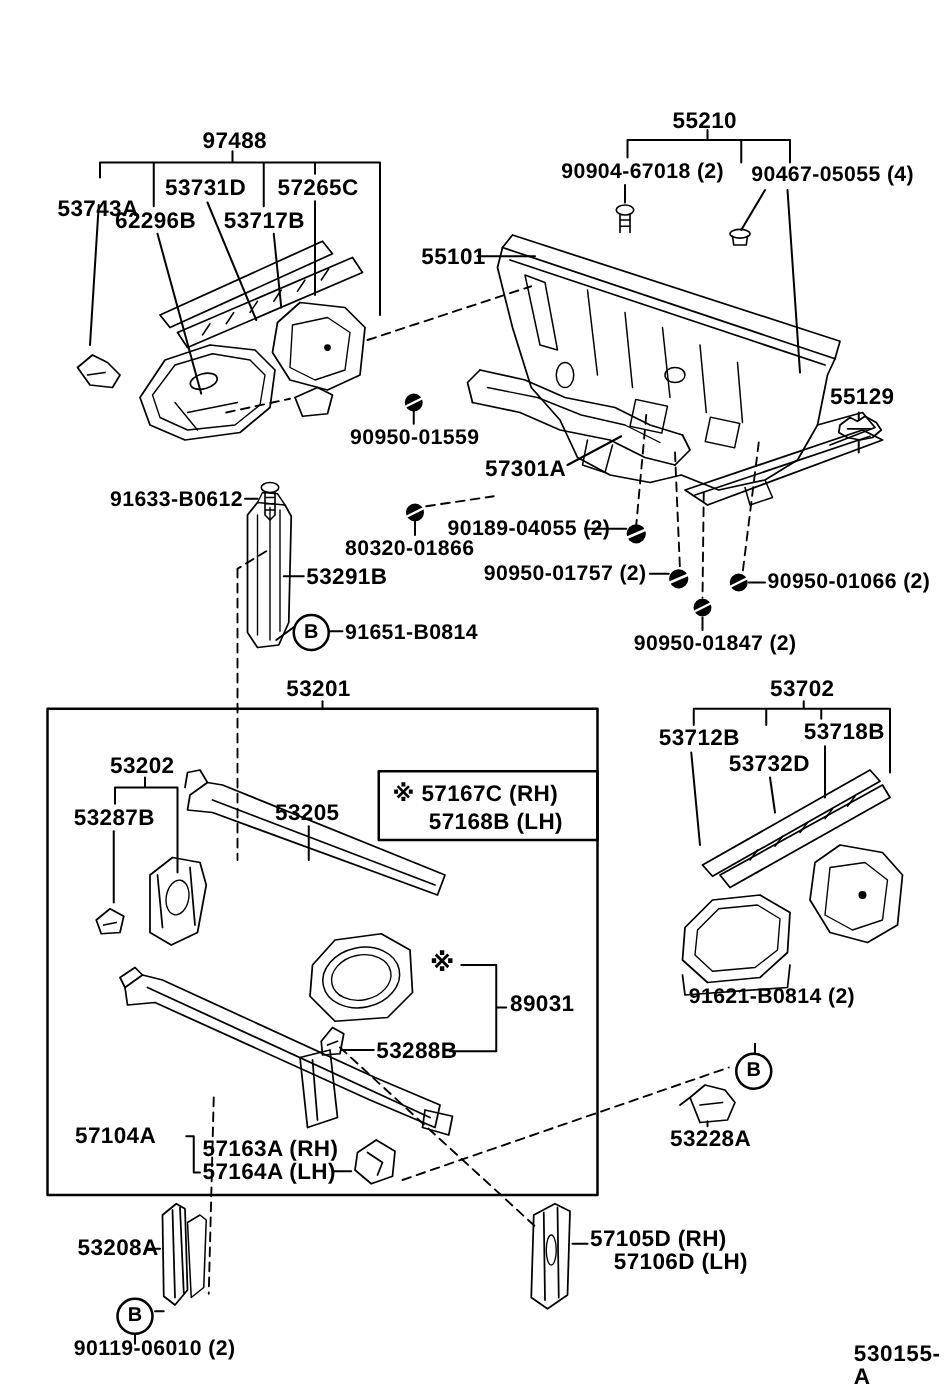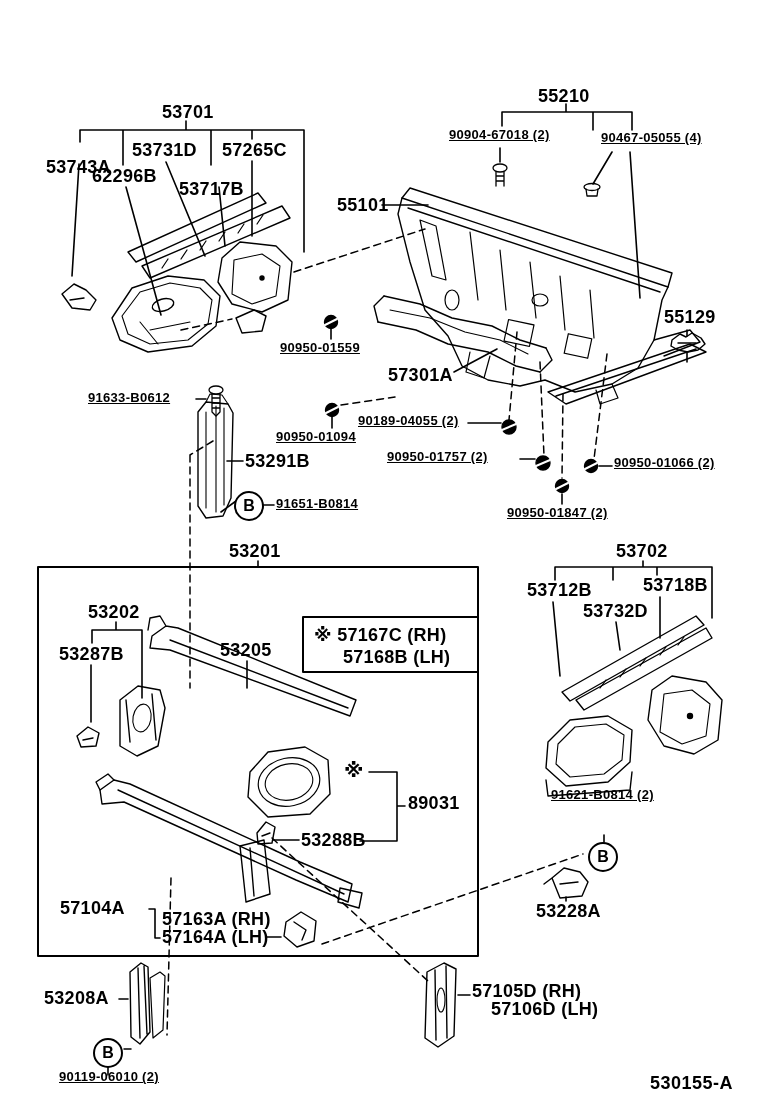--- a/index.html
+++ b/index.html
@@ -1,25 +1,25 @@
 <!DOCTYPE html>
 <html><head>
 <meta charset="utf-8">
 <style>
   html,body{margin:0;padding:0;background:#fff;}
   #page{position:relative;width:760px;height:1112px;background:#fff;overflow:hidden;
         font-family:"Liberation Sans",sans-serif;color:#000;}
   #art{position:absolute;left:0;top:0;width:760px;height:1112px;}
   .lbl{position:absolute;font:bold 18px/1.05 "Liberation Sans",sans-serif;
        letter-spacing:.3px;white-space:nowrap;color:#000;}
-  .sm{font-size:13px;text-decoration:underline;}
+  .sm{font-size:17px;}
   .b-marker{position:absolute;width:26px;height:26px;border:2.5px solid #000;border-radius:50%;
        font:bold 16px/26px "Liberation Sans",sans-serif;text-align:center;background:#fff;}
   .note-sym{font-family:"DejaVu Sans",sans-serif;font-weight:bold;}
-  .fig-code{position:absolute;font:bold 18px/1 "Liberation Sans",sans-serif;letter-spacing:.5px;}
+  .fig-code{position:absolute;font:bold 18px/1 "Liberation Sans",sans-serif;letter-spacing:.5px;margin-left:33px;}
 </style>
 </head>
 <body>
 
 <div id="page">
 
 <svg id="art" viewBox="0 0 760 1112" stroke="#000" fill="none" stroke-width="1.4" stroke-linecap="round" stroke-linejoin="round">
 
   <g stroke-width="1.6">
     <path d="M186,121 V130 M80,130 H304 M80,130 V142 M123,130 V165 M211,130 V165 M252,130 V139 M304,130 V252"></path>
@@ -205,37 +205,37 @@
   <g>
     <path d="M130,972 L141,963 L148,967 L150,1032 L140,1044 L131,1037 Z M138,968 L140,1038 M144,966 L147,1034"></path>
     <path d="M150,978 L160,972 L165,976 L163,1030 L153,1038 Z" stroke-width="1.2"></path>
   </g>
   <g>
     <path d="M427,972 L444,963 L456,969 L454,1036 L438,1047 L425,1038 Z M435,970 L436,1040 M446,966 L447,1038"></path>
     <ellipse cx="441" cy="1000" rx="4" ry="12" stroke-width="1.1"></ellipse>
   </g>
 </svg>
 
-<div class="lbl" style="left:162px;top:103px">53701</div>
+<div class="lbl" style="left:162px;top:103px">97488</div>
 <div class="lbl" style="left:46px;top:158px">53743A</div>
 <div class="lbl" style="left:132px;top:141px">53731D</div>
 <div class="lbl" style="left:222px;top:141px">57265C</div>
 <div class="lbl" style="left:92px;top:167px">62296B</div>
-<div class="lbl" style="left:179px;top:180px">53717B</div>
+<div class="lbl" style="left:179px;top:167px">53717B</div>
 
 <div class="lbl" style="left:538px;top:87px">55210</div>
 <div class="lbl sm" style="left:449px;top:128px">90904-67018 (2)</div>
 <div class="lbl sm" style="left:601px;top:131px">90467-05055 (4)</div>
 <div class="lbl" style="left:337px;top:196px">55101</div>
 <div class="lbl" style="left:664px;top:308px">55129</div>
 
 <div class="lbl sm" style="left:280px;top:341px">90950-01559</div>
 <div class="lbl" style="left:388px;top:366px">57301A</div>
 <div class="lbl sm" style="left:88px;top:391px">91633-B0612</div>
-<div class="lbl sm" style="left:276px;top:430px">90950-01094</div>
+<div class="lbl sm" style="left:276px;top:430px">80320-01866</div>
 <div class="lbl sm" style="left:358px;top:414px">90189-04055 (2)</div>
 <div class="lbl sm" style="left:387px;top:450px">90950-01757 (2)</div>
 <div class="lbl sm" style="left:614px;top:456px">90950-01066 (2)</div>
 <div class="lbl sm" style="left:507px;top:506px">90950-01847 (2)</div>
 <div class="lbl" style="left:245px;top:452px">53291B</div>
 <div class="b-marker" style="left:234px;top:491px">B</div>
 <div class="lbl sm" style="left:276px;top:497px">91651-B0814</div>
 
 <div class="lbl" style="left:229px;top:542px">53201</div>
 <div class="lbl" style="left:616px;top:542px">53702</div>
@@ -255,21 +255,21 @@
 <div class="lbl" style="left:301px;top:831px">53288B</div>
 
 <div class="lbl sm" style="left:551px;top:788px">91621-B0814 (2)</div>
 <div class="b-marker" style="left:588px;top:842px">B</div>
 <div class="lbl" style="left:536px;top:902px">53228A</div>
 
 <div class="lbl" style="left:60px;top:899px">57104A</div>
 <div class="lbl" style="left:162px;top:910px">57163A (RH)</div>
 <div class="lbl" style="left:162px;top:928px">57164A (LH)</div>
 
-<div class="lbl" style="left:44px;top:989px">53208A</div>
+<div class="lbl" style="left:62px;top:989px">53208A</div>
 <div class="b-marker" style="left:93px;top:1038px">B</div>
 <div class="lbl sm" style="left:59px;top:1070px">90119-06010 (2)</div>
 
 <div class="lbl" style="left:472px;top:982px">57105D (RH)</div>
 <div class="lbl" style="left:491px;top:1000px">57106D (LH)</div>
 
 <div class="fig-code" style="left:650px;top:1074px">530155-A</div>
 
 </div>
 

